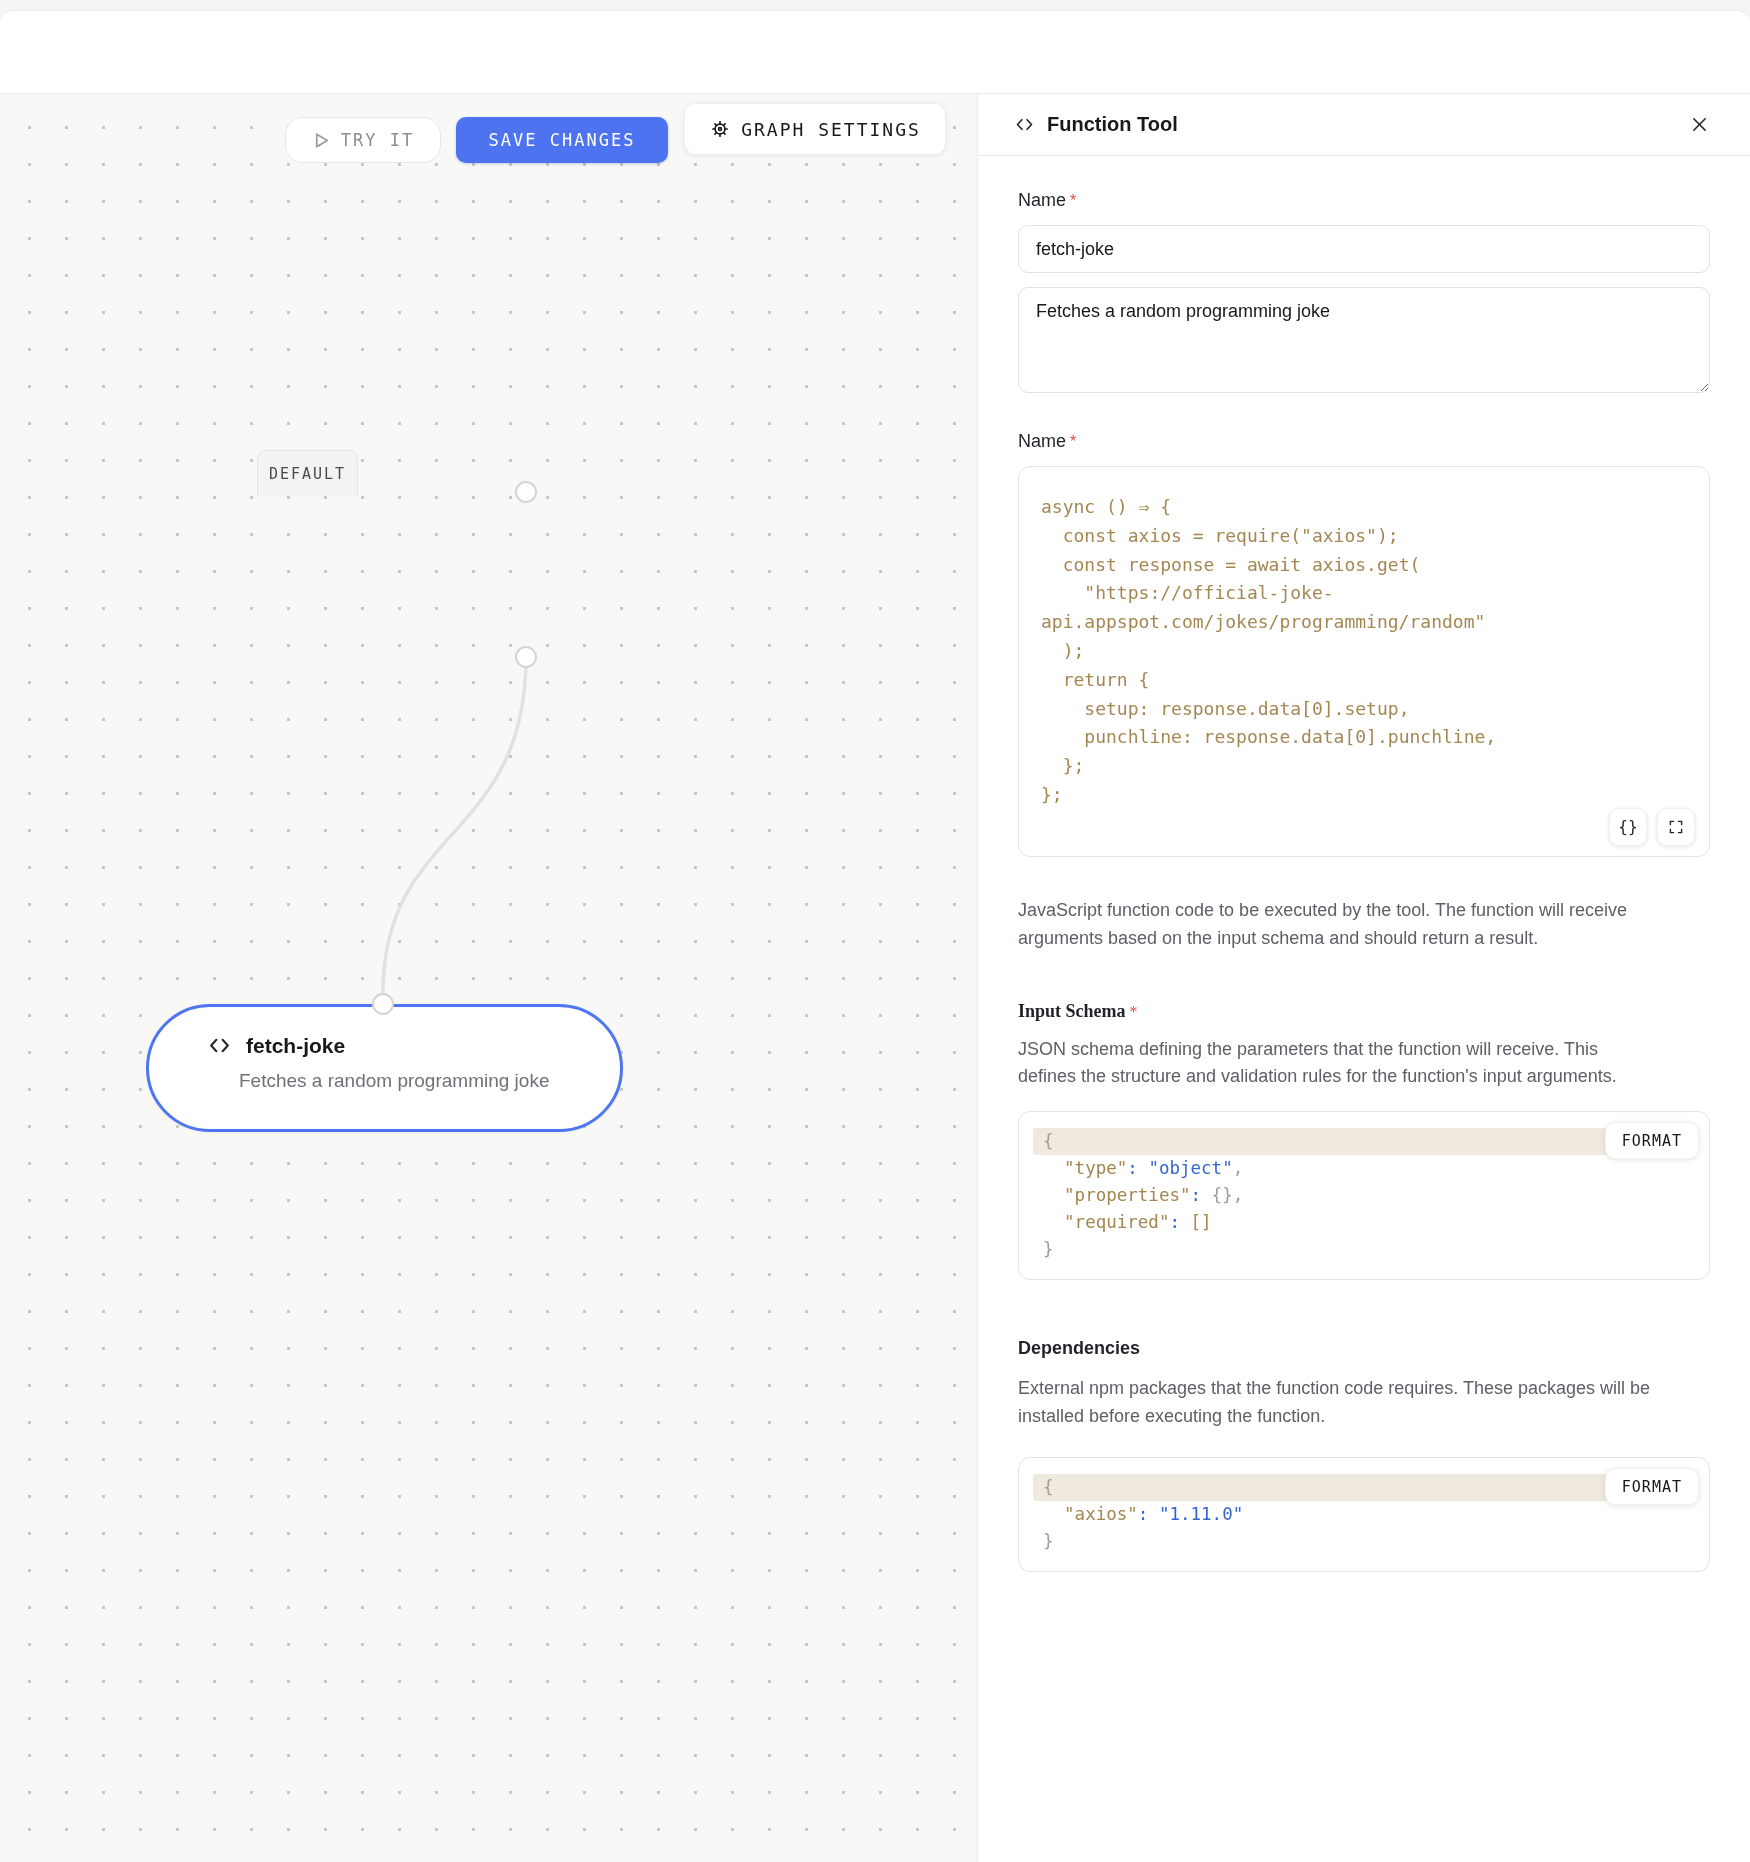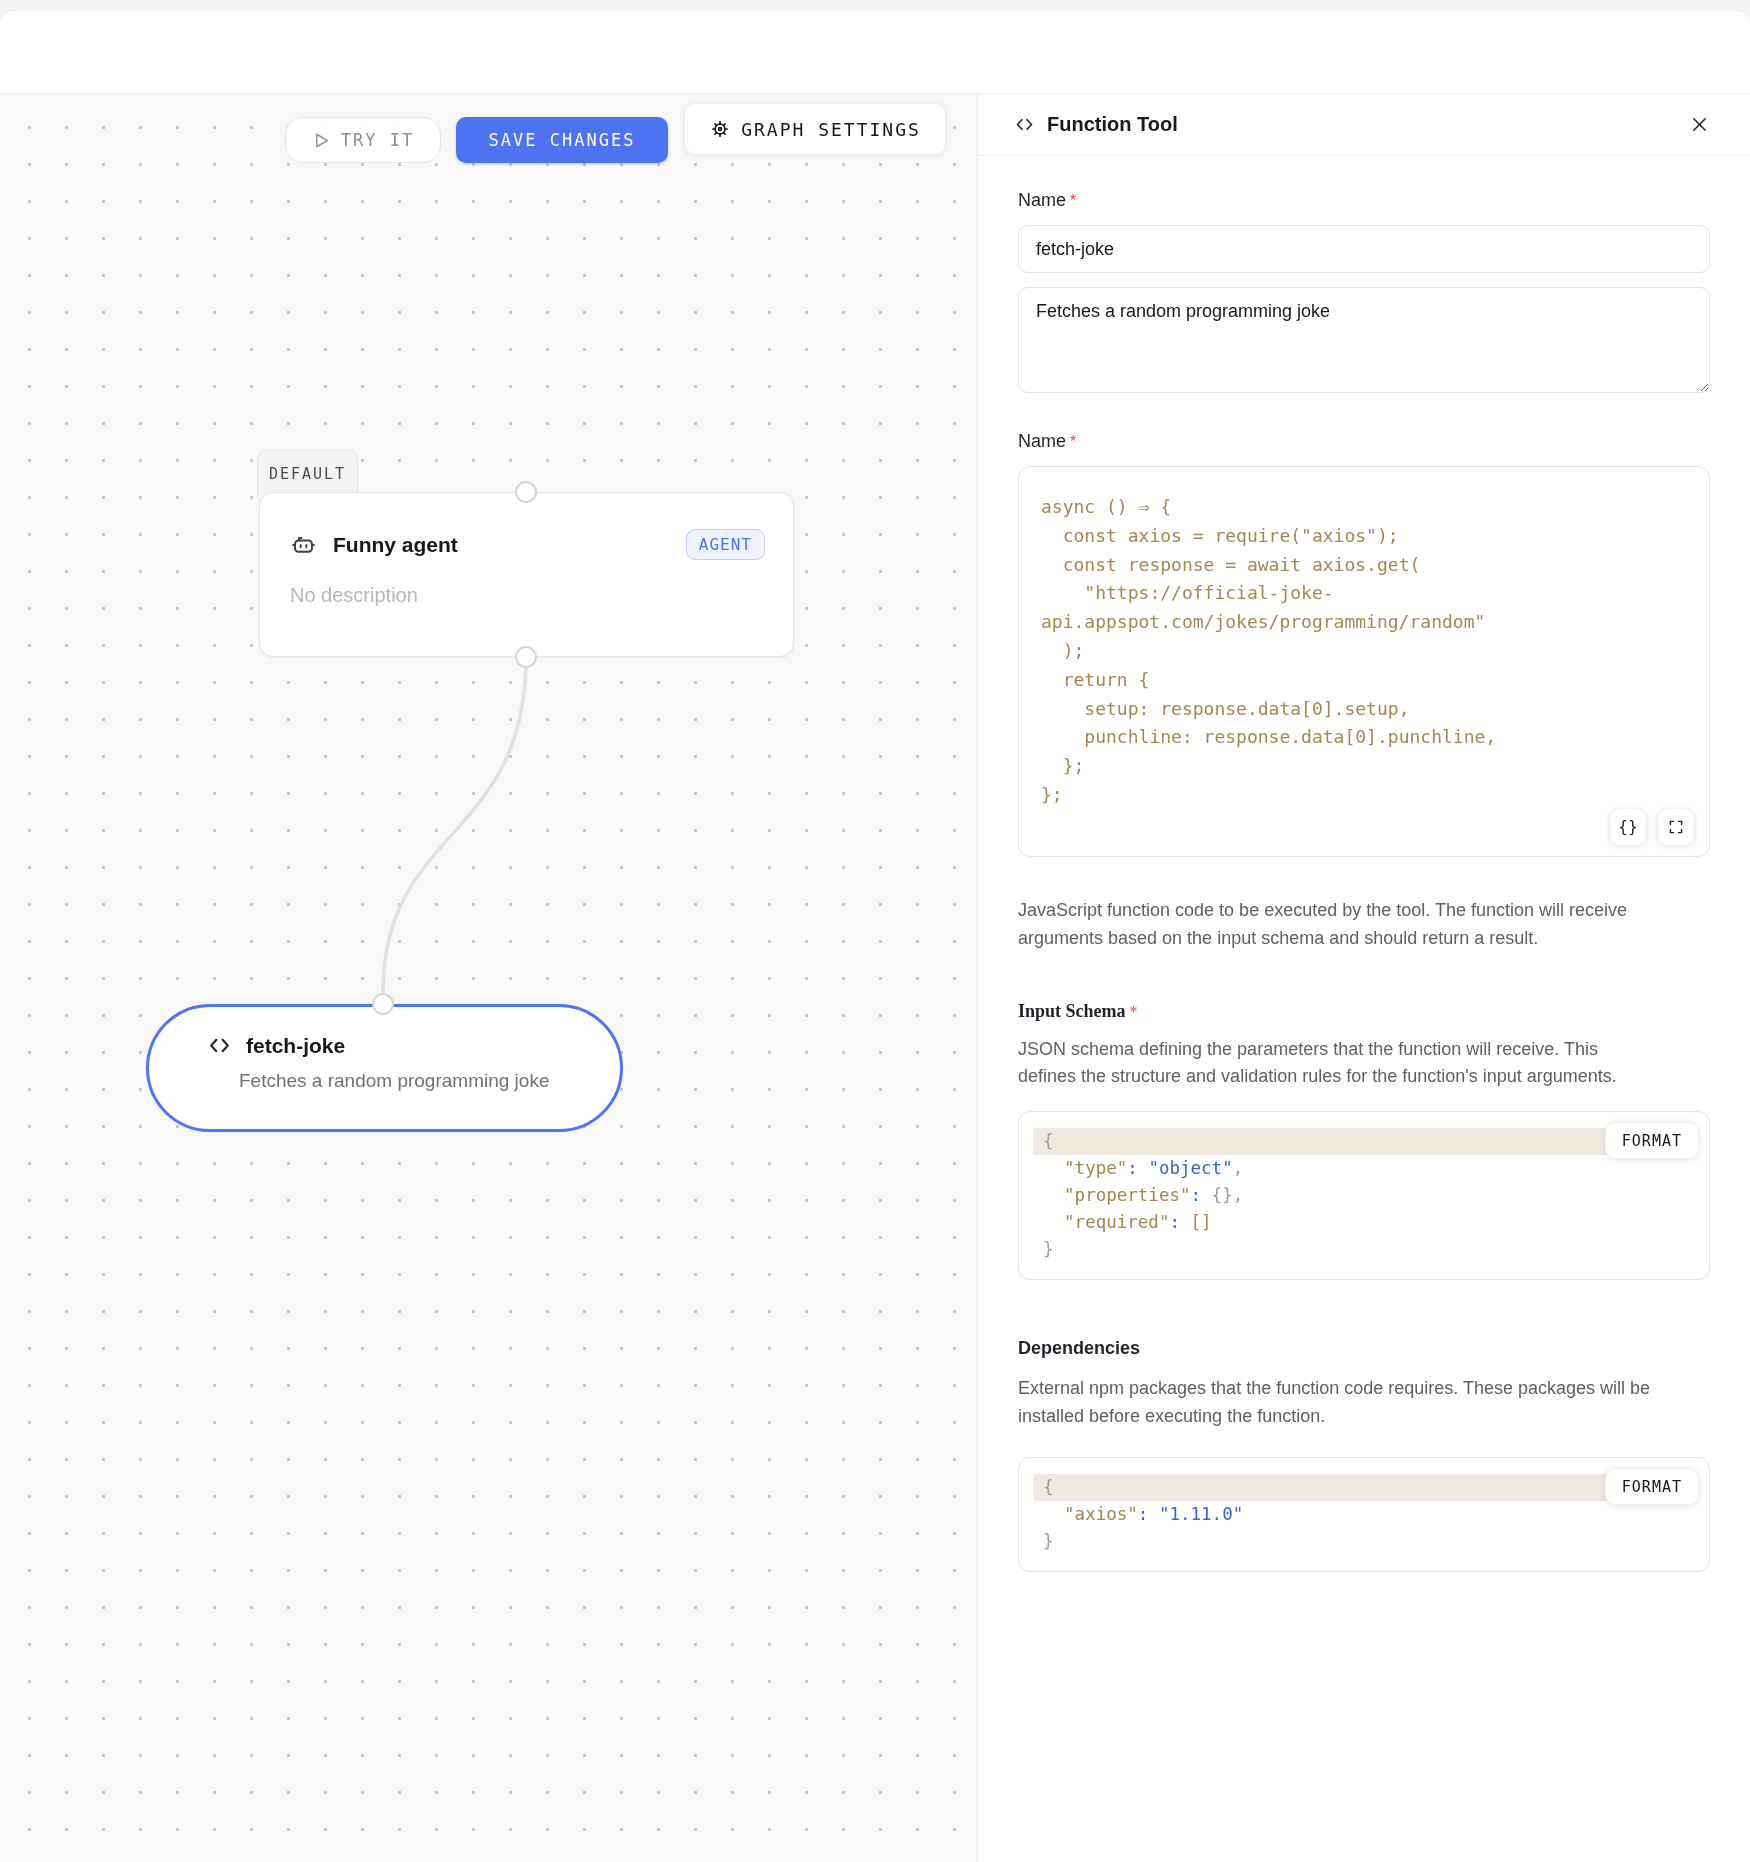--- a/index.html
+++ b/index.html
@@ -144,37 +144,20 @@
             </g>
           </g>
         </svg>
         <span>GRAPH SETTINGS</span>
       </button>
 
       <div class="default-tab mono">
         <span>DEFAULT</span>
       </div>
 
-      <div class="agent-card">
-        <div class="agent-head">
-          <svg width="27" height="27" viewBox="0 0 24 24">
-            <g fill="none" stroke="#3b3f44" stroke-width="1.7" stroke-linecap="round">
-              <rect x="4.5" y="8.5" width="15" height="10" rx="3"></rect>
-              <line x1="9.5" y1="12.5" x2="9.5" y2="14.5"></line>
-              <line x1="14.5" y1="12.5" x2="14.5" y2="14.5"></line>
-              <path d="M8 8.5 V6.2 M8 6.2 h2.2"></path>
-              <line x1="2.8" y1="12.5" x2="4.5" y2="12.5"></line>
-              <line x1="19.5" y1="12.5" x2="21.2" y2="12.5"></line>
-            </g>
-          </svg>
-          <span class="agent-title">Funny agent</span>
-          <span class="agent-badge mono">AGENT</span>
-        </div>
-        <div class="agent-desc">No description</div>
-      </div>
 
       <div class="tool-node">
         <div class="tool-head">
           <svg width="25" height="25" viewBox="0 0 24 24">
             <g fill="none" stroke="#26282b" stroke-width="2" stroke-linecap="round" stroke-linejoin="round">
               <polyline points="9,6.5 4,12 9,17.5"></polyline>
               <polyline points="15,6.5 20,12 15,17.5"></polyline>
             </g>
           </svg>
           <span class="tool-title">fetch-joke</span>

